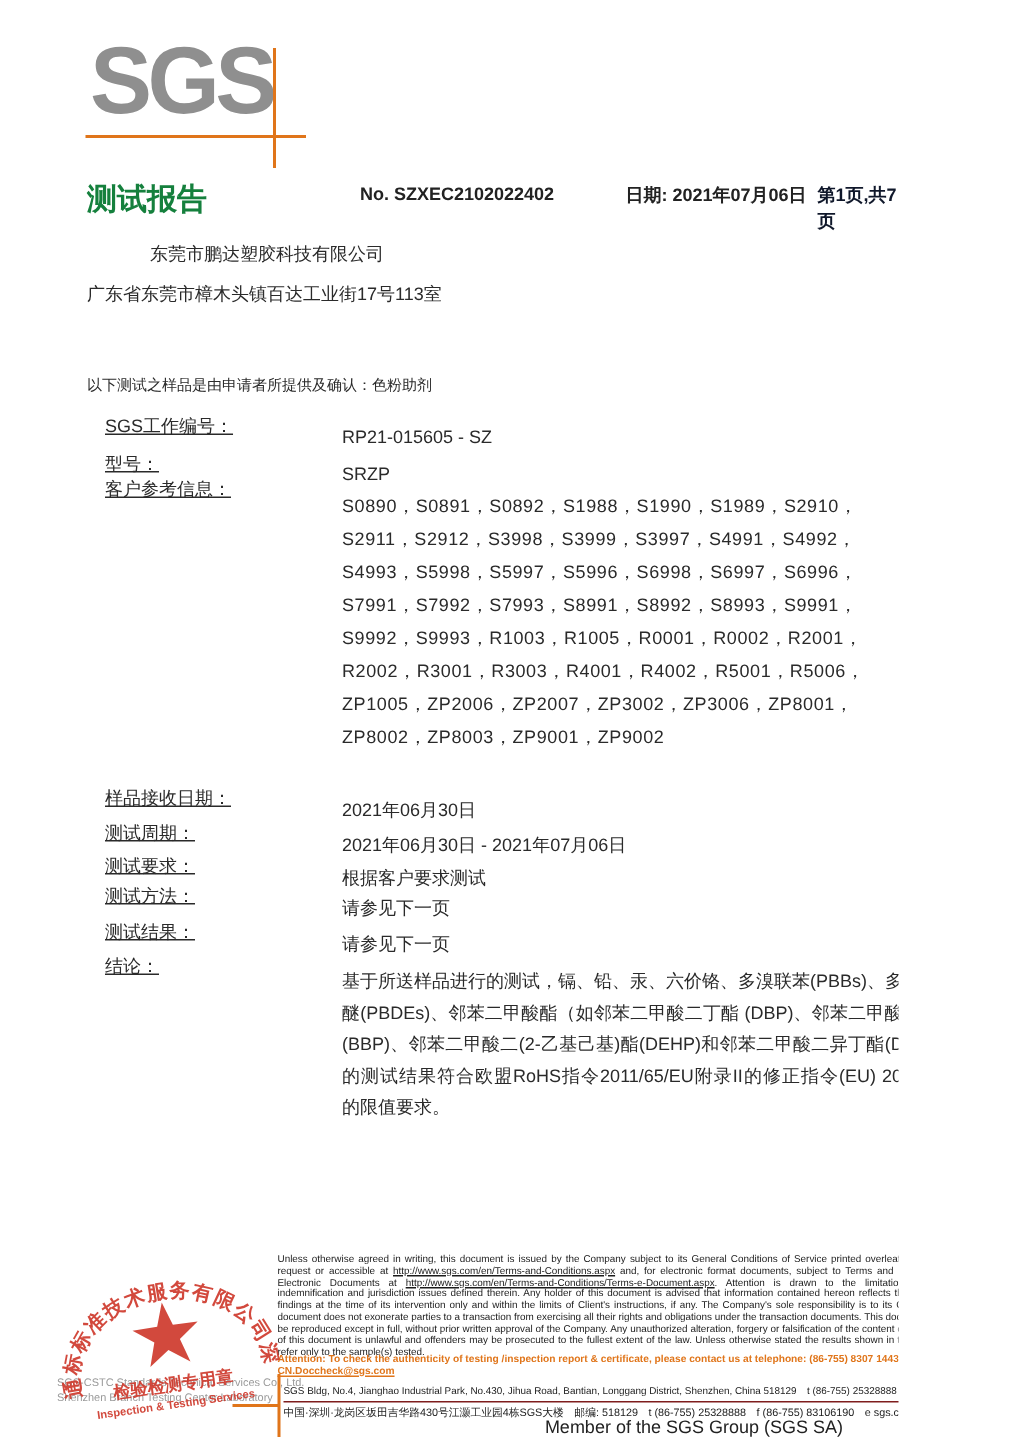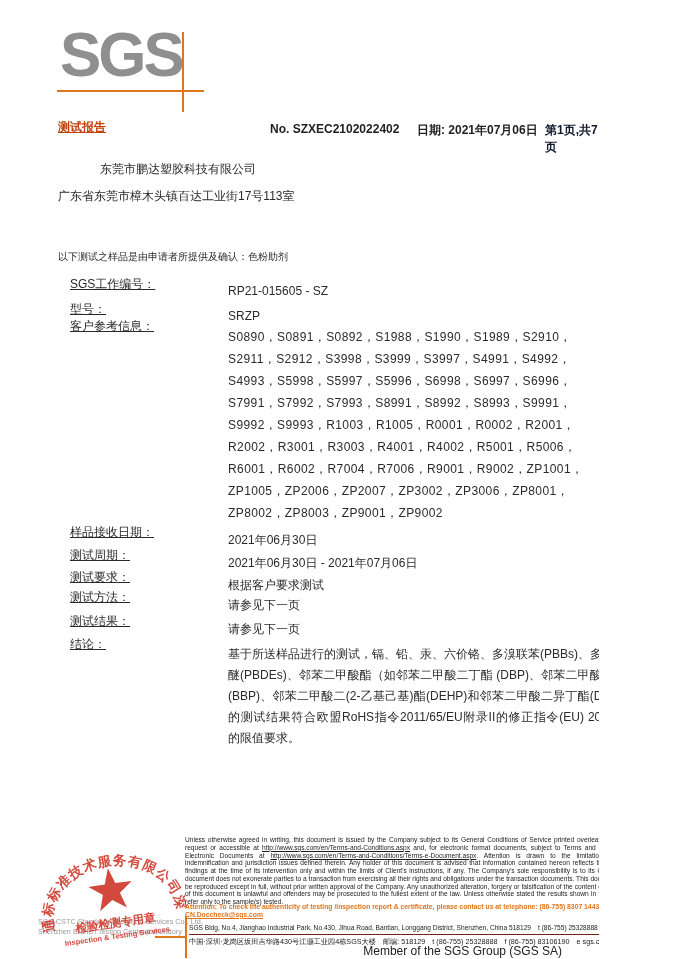--- a/index.html
+++ b/index.html
@@ -8,22 +8,22 @@
     font-family:"Liberation Sans","DejaVu Sans",sans-serif;color:#2a2a2a;
   }
   
   .logo-text{
     position:absolute;left:60px;top:24px;font-size:62px;font-weight:700;
     color:#8f8f8f;letter-spacing:-3px;line-height:1;transform:scaleY(1.02);
   }
   .reg-vline-top{position:absolute;left:182px;top:32px;width:2px;height:80px;background:#e0751a;}
   .reg-hline-top{position:absolute;left:57px;top:90px;width:147px;height:2px;background:#e0751a;}
   
-  .doc-title{position:absolute;left:58px;top:119px;font-size:12px;font-weight:700;color:#c2410c;text-decoration:underline;}
-  .report-no{position:absolute;left:240px;top:122px;font-size:12px;font-weight:700;color:#222;margin-left:30px;}
+  .doc-title{position:absolute;left:58px;top:119px;font-size:20px;font-weight:700;color:#15803d;}
+  .report-no{position:absolute;left:240px;top:122px;font-size:12px;font-weight:700;color:#222;}
   .report-date{position:absolute;left:417px;top:122px;font-size:12px;font-weight:700;color:#222;}
   .report-page{position:absolute;left:545px;top:122px;font-size:12px;font-weight:700;color:#0f172a;}
   
   .applicant-name{position:absolute;left:58px;top:161px;font-size:12px;margin-left:42px;}
   .applicant-address{position:absolute;left:58px;top:188px;font-size:12px;}
   .sample-statement{position:absolute;left:58px;top:250px;font-size:10px;}
   
   .row{position:absolute;left:58px;width:580px;font-size:12px;}
   .row .lab{position:absolute;left:12px;top:0;width:168px;text-decoration:underline;}
   .row .val{position:absolute;left:170px;top:8px;width:410px;}
@@ -77,21 +77,20 @@
   </div>
   <div class="row" style="top:318px">
     <span class="lab">客户参考信息：</span>
     <span class="val ref-lines">
       <div>S0890，S0891，S0892，S1988，S1990，S1989，S2910，</div>
       <div>S2911，S2912，S3998，S3999，S3997，S4991，S4992，</div>
       <div>S4993，S5998，S5997，S5996，S6998，S6997，S6996，</div>
       <div>S7991，S7992，S7993，S8991，S8992，S8993，S9991，</div>
       <div>S9992，S9993，R1003，R1005，R0001，R0002，R2001，</div>
       <div>R2002，R3001，R3003，R4001，R4002，R5001，R5006，</div>
-      <div>R6001，R6002，R7004，R7006，R9001，R9002，ZP1001，</div>
       <div>ZP1005，ZP2006，ZP2007，ZP3002，ZP3006，ZP8001，</div>
       <div>ZP8002，ZP8003，ZP9001，ZP9002</div>
     </span>
   </div>
   <div class="row" style="top:524px">
     <span class="lab">样品接收日期：</span>
     <span class="val">2021年06月30日</span>
   </div>
   <div class="row" style="top:547px">
     <span class="lab">测试周期：</span>

